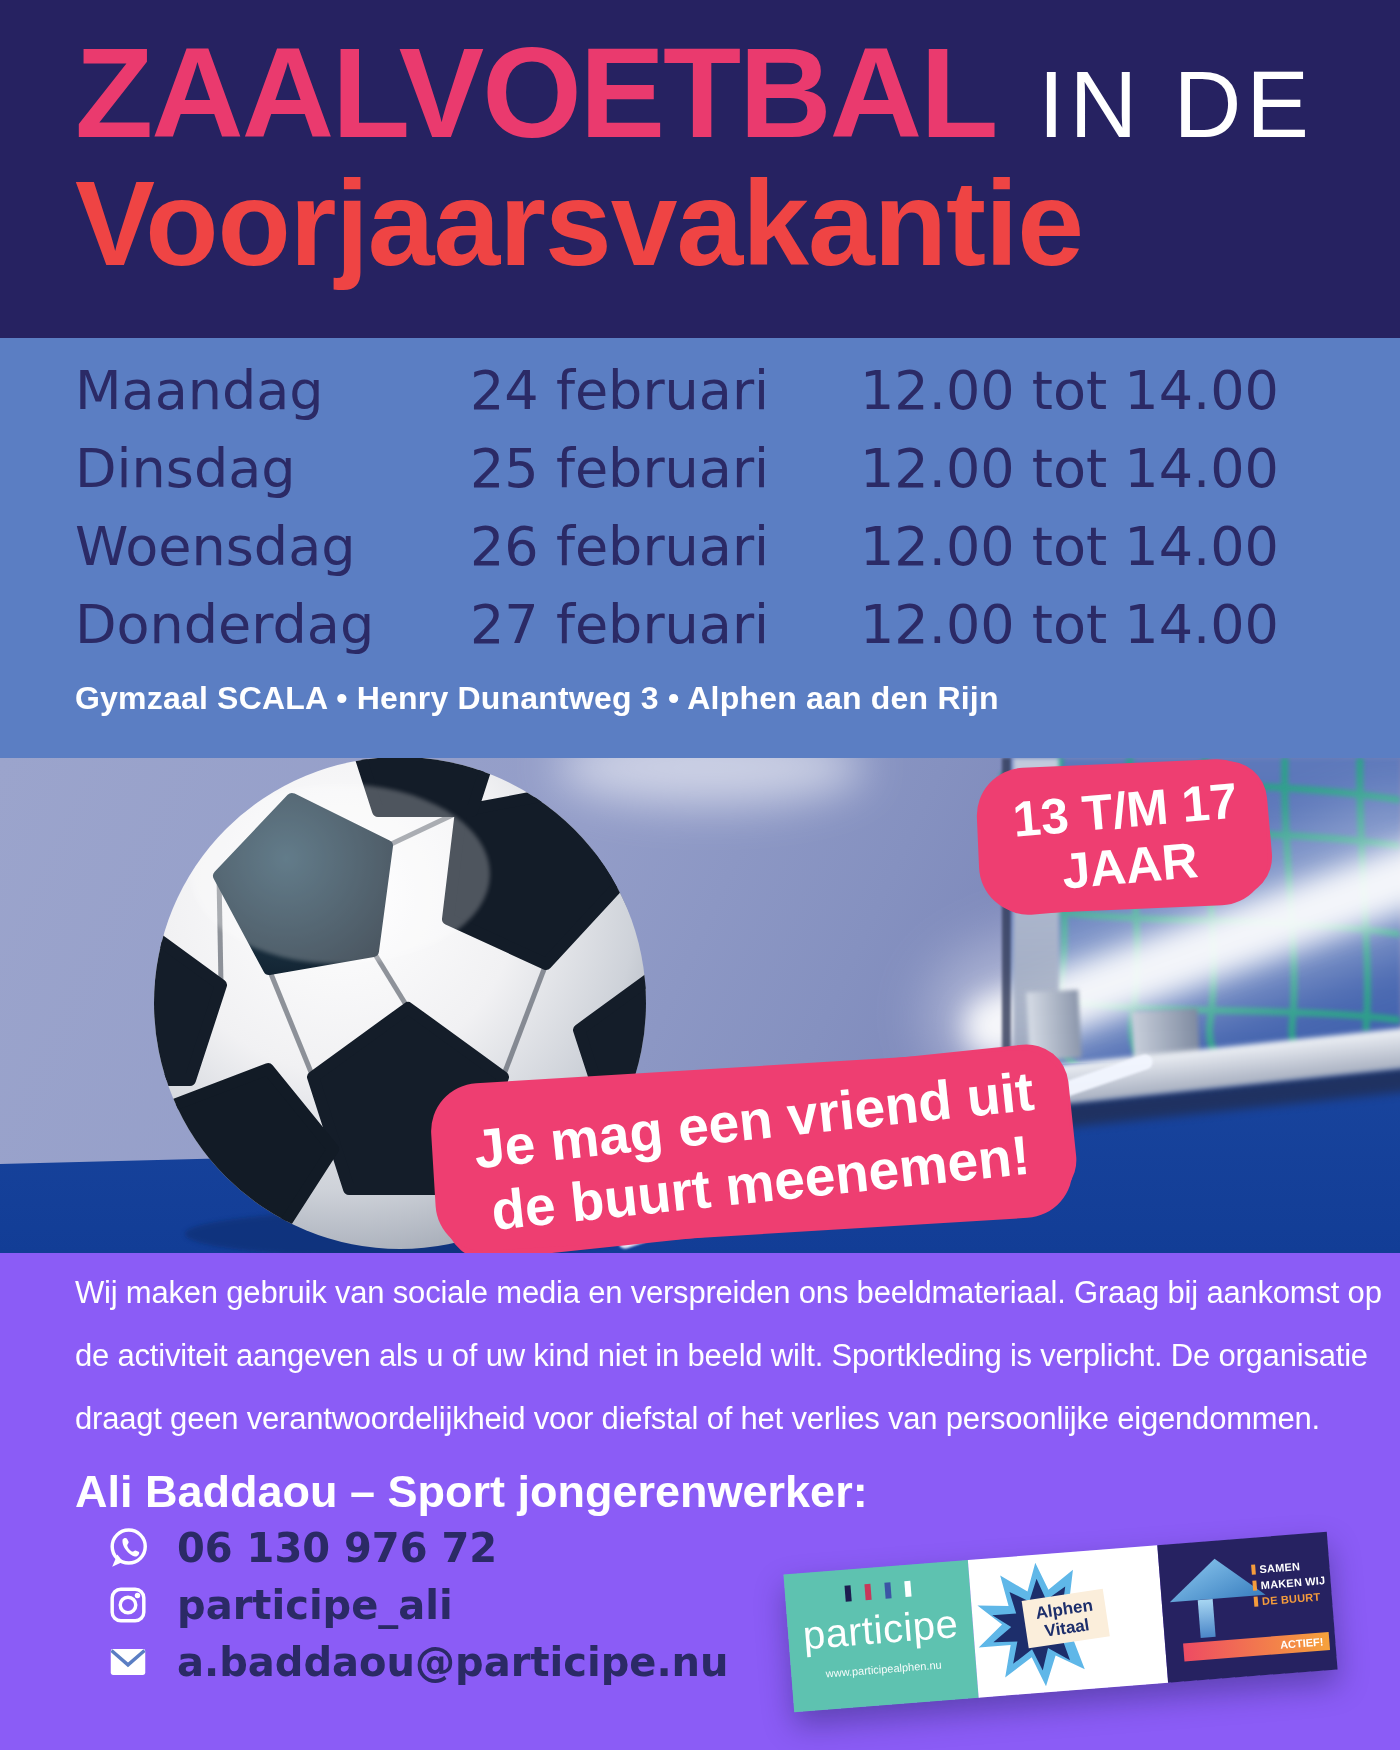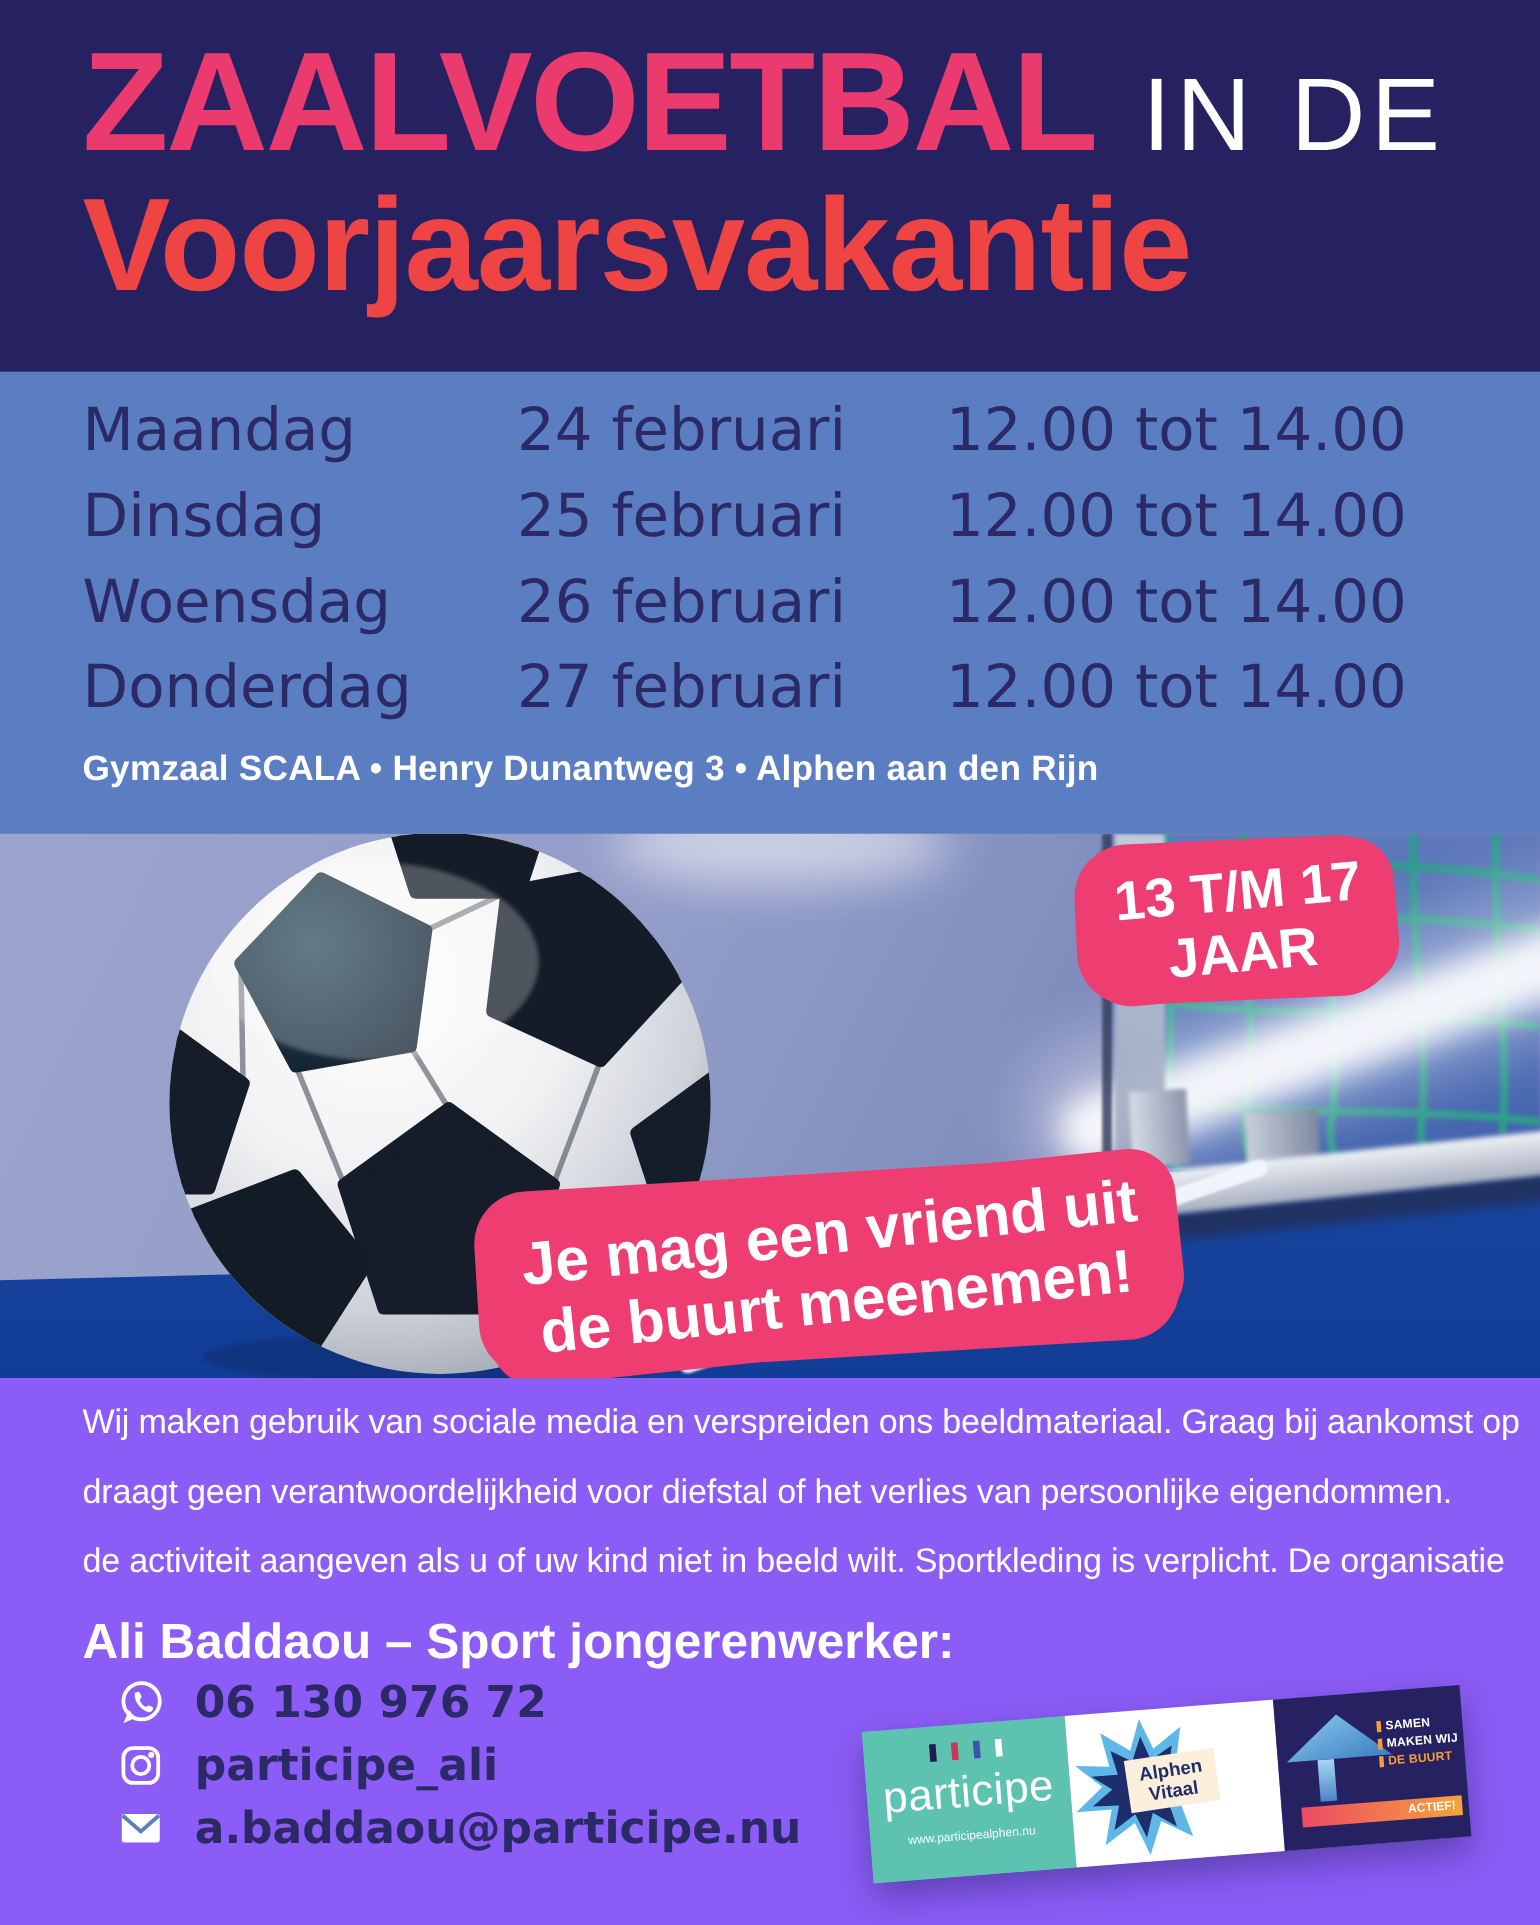--- a/index.html
+++ b/index.html
@@ -219,22 +219,22 @@
     </div>
     <div class="sticker friend-banner">
       <div>Je mag een vriend uit</div>
       <div>de buurt meenemen!</div>
     </div>
   </div>
 
   <div class="bottom">
     <div class="info">
       <div class="info-line">Wij maken gebruik van sociale media en verspreiden ons beeldmateriaal. Graag bij aankomst op</div>
+      <div class="info-line">de activiteit aangeven als u of uw kind niet in beeld wilt. Sportkleding is verplicht. De organisatie</div>
       <div class="info-line">draagt geen verantwoordelijkheid voor diefstal of het verlies van persoonlijke eigendommen.</div>
-      <div class="info-line">de activiteit aangeven als u of uw kind niet in beeld wilt. Sportkleding is verplicht. De organisatie</div>
     </div>
 
     <div class="contact-heading">Ali Baddaou – Sport jongerenwerker:</div>
 
     <div class="contact-row cr0">
       <svg class="contact-icon" viewBox="0 0 32 32">
         <circle cx="16.5" cy="15" r="11.5" fill="none" stroke="#ffffff" stroke-width="2.4"></circle>
         <polygon points="5,29 8.6,20.5 12.5,25.5" fill="#ffffff"></polygon>
         <path d="M12.2 10.2c.5-1.2 2.6-1.6 3.1-.6l1.1 2.1c.4.8-.9 1.7-.9 2.4 0 1.5 1.9 3.8 3.4 4.4.8.3 1.5-1.1 2.4-.8l2.1.9c1.2.5-.5 3.3-1.6 3.3-4.2 0-10.2-6.2-9.6-11.7z" fill="#ffffff"></path>
       </svg>

